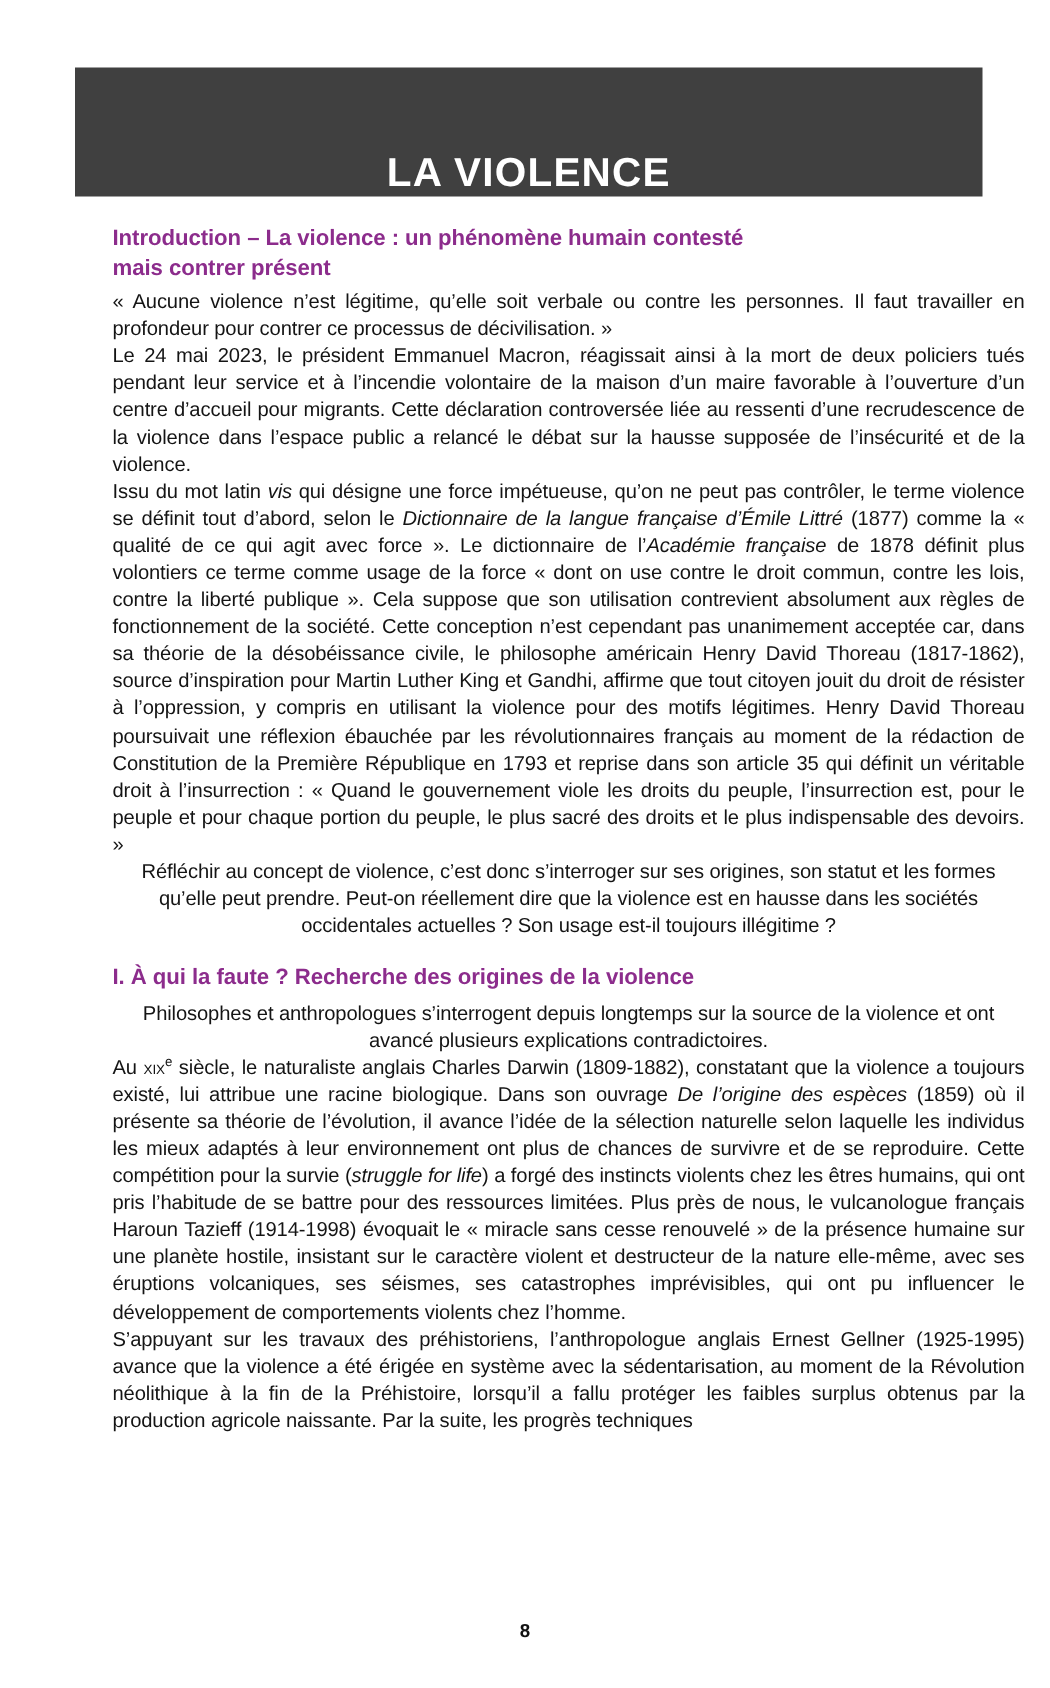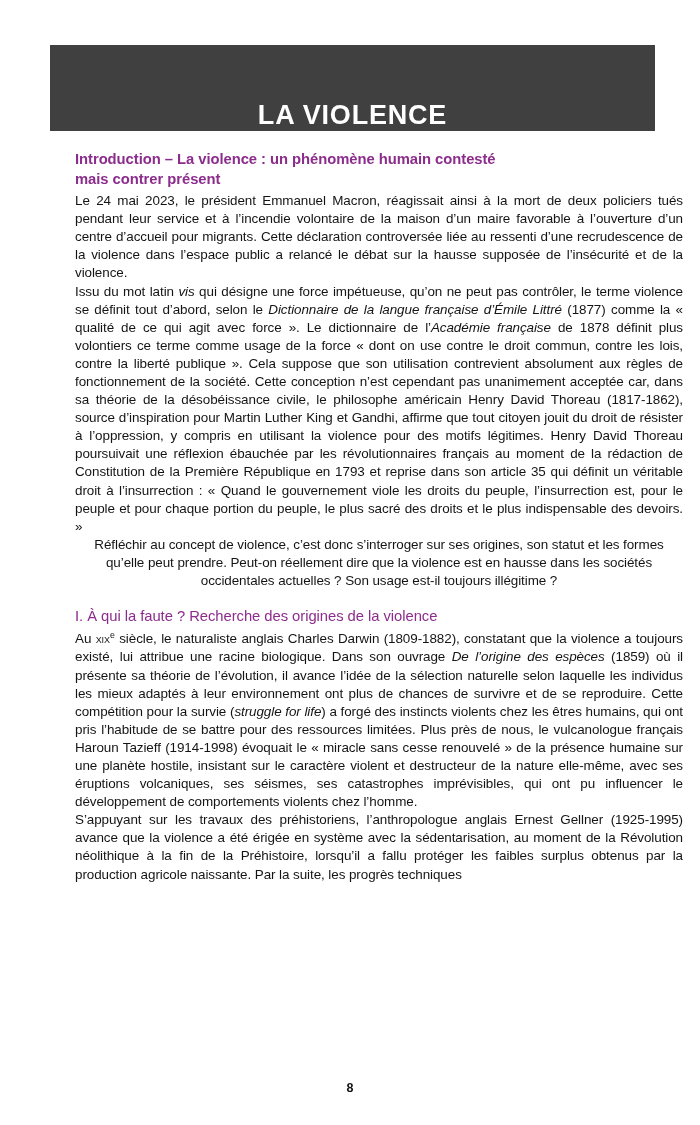--- a/index.html
+++ b/index.html
@@ -60,21 +60,21 @@
   h2.intro-heading {
     font-size: 14.8px;
     font-weight: bold;
     color: #8C2C8C;
     margin: 0 0 3px 0;
     line-height: 1.32;
     letter-spacing: -0.05px;
   }
   h2.section-heading {
     font-size: 14.8px;
-    font-weight: normal;
+    font-weight: bold;
     color: #8C2C8C;
     margin: 17px 0 4px 0;
     line-height: 1.3;
     letter-spacing: -0.05px;
   }
   h3.sub-heading {
     font-size: 13.6px;
     font-weight: normal;
     color: #9B4A9B;
     margin: 14px 0 2px 0;
@@ -130,29 +130,31 @@
     <div class="chapter-banner-title">LA VIOLENCE</div>
   </div>
 
   <div class="content">
 
     <h2 class="intro-heading">
       <span>Introduction – La violence : un phénomène humain contesté</span><br>
       <span>mais contrer présent</span>
     </h2>
 
+    <p class="body-text">« Aucune violence n’est légitime, qu’elle soit verbale ou contre les personnes. Il faut travailler en profondeur pour contrer ce processus de décivilisation. »</p>
 
     <p class="body-text">Le 24 mai 2023, le président Emmanuel Macron, réagissait ainsi à la mort de deux policiers tués pendant leur service et à l’incendie volontaire de la maison d’un maire favorable à l’ouverture d’un centre d’accueil pour migrants. Cette déclaration controversée liée au ressenti d’une recrudescence de la violence dans l’espace public a relancé le débat sur la hausse supposée de l’insécurité et de la violence.</p>
 
     <p class="body-text"><span>Issu du mot latin </span><em>vis</em><span> qui désigne une force impétueuse, qu’on ne peut pas contrôler, le terme violence se définit tout d’abord, selon le </span><em>Dictionnaire de la langue française d’Émile Littré</em><span> (1877) comme la « qualité de ce qui agit avec force ». Le dictionnaire de l’</span><em>Académie française</em><span> de 1878 définit plus volontiers ce terme comme usage de la force « dont on use contre le droit commun, contre les lois, contre la liberté publique ». Cela suppose que son utilisation contrevient absolument aux règles de fonctionnement de la société. Cette conception n’est cependant pas unanimement acceptée car, dans sa théorie de la désobéissance civile, le philosophe américain Henry David Thoreau (1817-1862), source d’inspiration pour Martin Luther King et Gandhi, affirme que tout citoyen jouit du droit de résister à l’oppression, y compris en utilisant la violence pour des motifs légitimes. Henry David Thoreau poursuivait une réflexion ébauchée par les révolutionnaires français au moment de la rédaction de Constitution de la Première République en 1793 et reprise dans son article 35 qui définit un véritable droit à l’insurrection : « Quand le gouvernement viole les droits du peuple, l’insurrection est, pour le peuple et pour chaque portion du peuple, le plus sacré des droits et le plus indispensable des devoirs. »</span></p>
 
     <p class="body-text last-ragged">Réfléchir au concept de violence, c’est donc s’interroger sur ses origines, son statut et les formes qu’elle peut prendre. Peut-on réellement dire que la violence est en hausse dans les sociétés occidentales actuelles ? Son usage est-il toujours illégitime ?</p>
 
     <h2 class="section-heading">I. À qui la faute ? Recherche des origines de la violence</h2>
 
+    <p class="body-text last-ragged">Philosophes et anthropologues s’interrogent depuis longtemps sur la source de la violence et ont avancé plusieurs explications contradictoires.</p>
 
 
     <p class="body-text"><span>Au </span><span class="smallcaps">XIX</span><sup>e</sup><span> siècle, le naturaliste anglais Charles Darwin (1809-1882), constatant que la violence a toujours existé, lui attribue une racine biologique. Dans son ouvrage </span><em>De l’origine des espèces</em><span> (1859) où il présente sa théorie de l’évolution, il avance l’idée de la sélection naturelle selon laquelle les individus les mieux adaptés à leur environnement ont plus de chances de survivre et de se reproduire. Cette compétition pour la survie (</span><em>struggle for life</em><span>) a forgé des instincts violents chez les êtres humains, qui ont pris l’habitude de se battre pour des ressources limitées. Plus près de nous, le vulcanologue français Haroun Tazieff (1914-1998) évoquait le « miracle sans cesse renouvelé » de la présence humaine sur une planète hostile, insistant sur le caractère violent et destructeur de la nature elle-même, avec ses éruptions volcaniques, ses séismes, ses catastrophes imprévisibles, qui ont pu influencer le développement de comportements violents chez l’homme.</span></p>
 
     <p class="body-text">S’appuyant sur les travaux des préhistoriens, l’anthropologue anglais Ernest Gellner (1925-1995) avance que la violence a été érigée en système avec la sédentarisation, au moment de la Révolution néolithique à la fin de la Préhistoire, lorsqu’il a fallu protéger les faibles surplus obtenus par la production agricole naissante. Par la suite, les progrès techniques</p>
 
   </div>
 
   <div class="page-footer">
     <span class="page-number">8</span>

